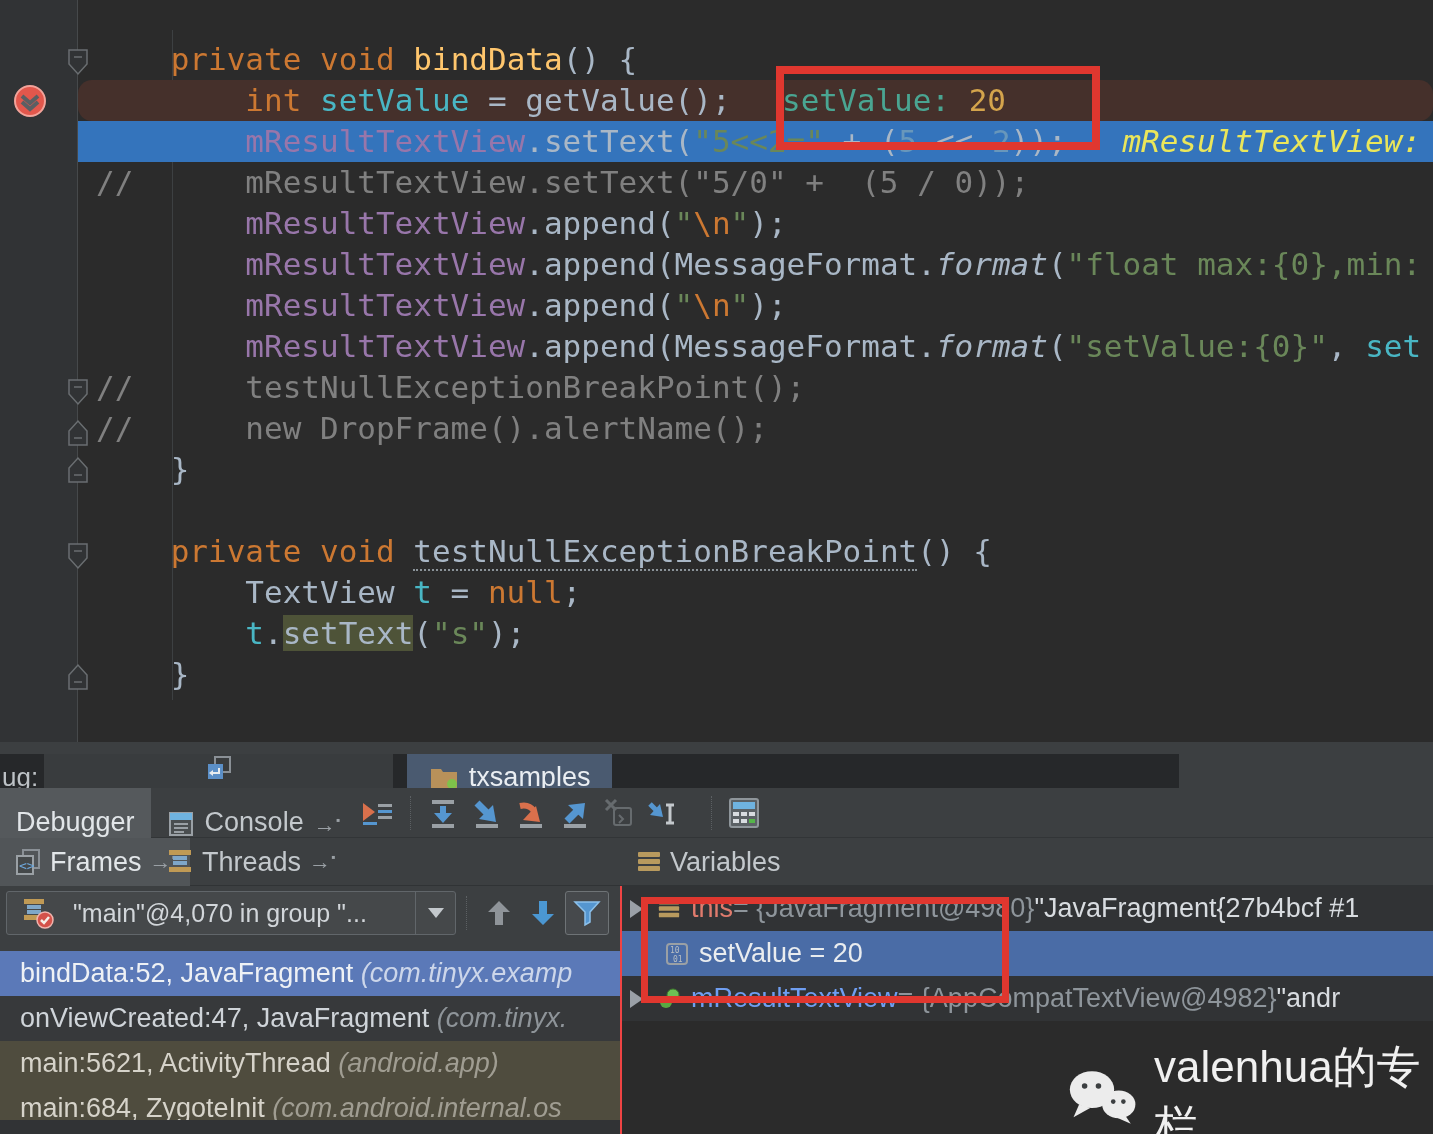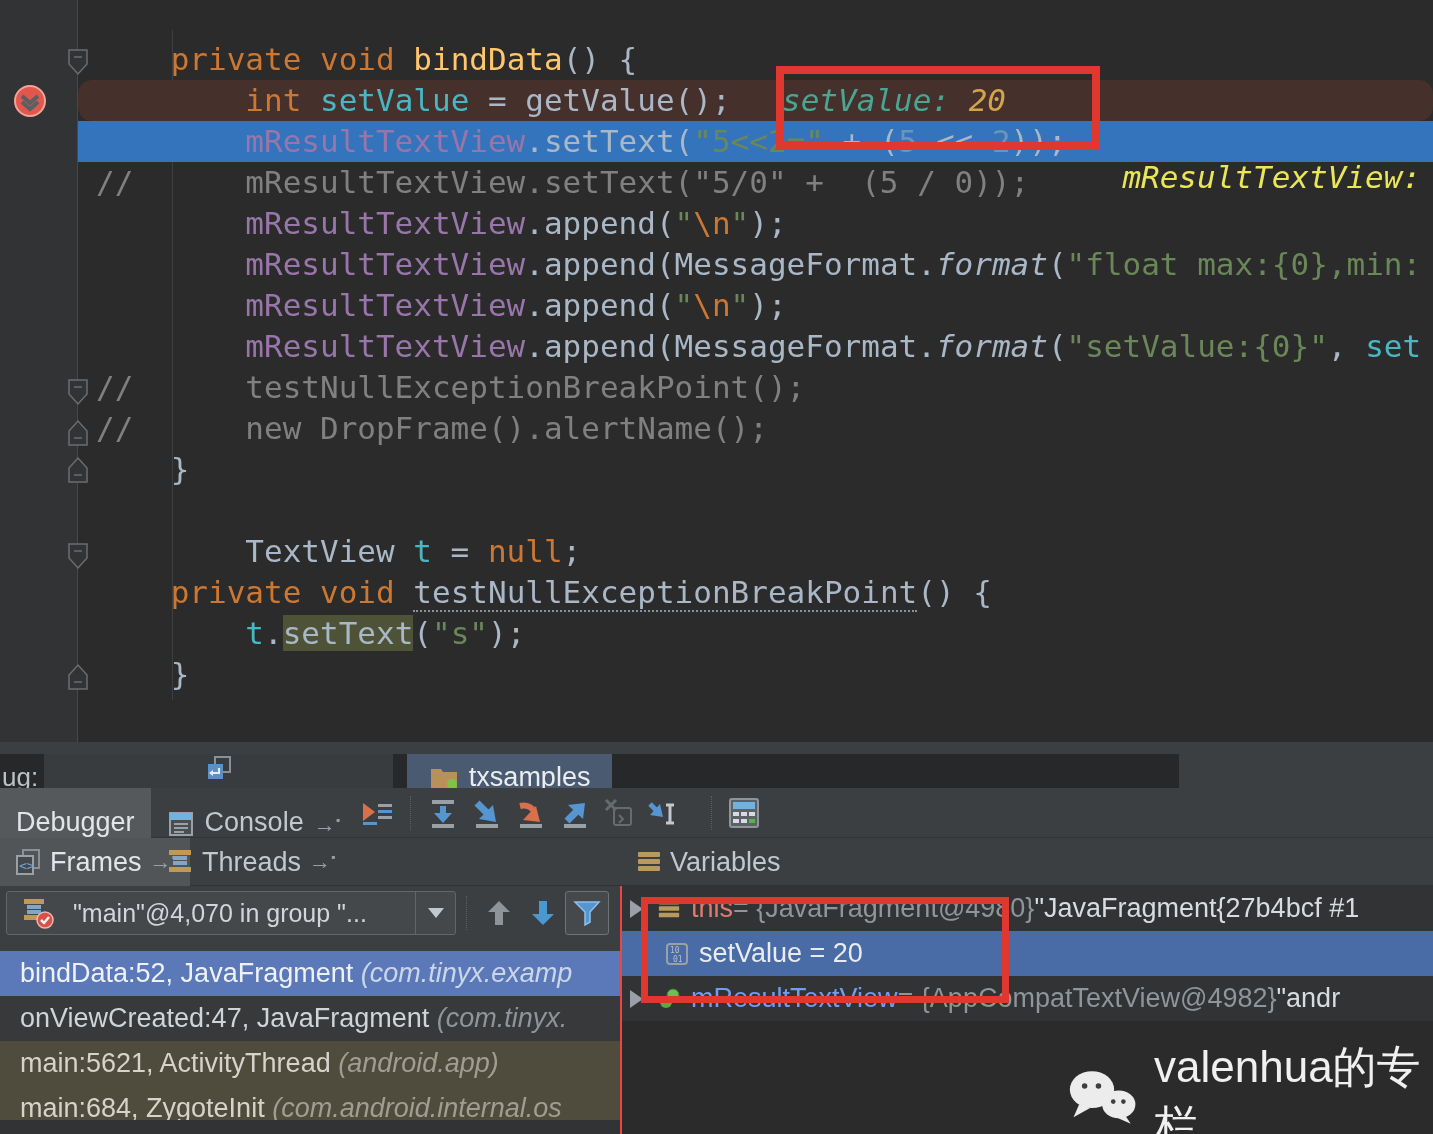--- a/index.html
+++ b/index.html
@@ -21,24 +21,24 @@
   .tk-fld { color:var(--c-fld); }
   .tk-var { color:var(--c-var); }
   .tk-pln { color:var(--c-pln); }
   .tk-str { color:var(--c-str); }
   .tk-esc { color:var(--c-esc); }
   .tk-num { color:var(--c-num); }
   .tk-com { color:var(--c-com); }
   .it { font-style:italic; }
   .ul { border-bottom:2px dotted #8b9399; }
   .hl { background:var(--c-id-hl); }
-  .inline-hint { position:absolute; left:704px; top:0; font-style:italic; }
+  .inline-hint { position:absolute; left:704px; top:0; }
   .inline-hint .h-label { color:var(--c-hint-label); }
   .inline-hint .h-value { color:var(--c-hint-value); }
-  .right-hint { position:absolute; right:12px; top:0; font-style:italic; color:var(--c-hint-field);margin-top:36px; }
+  .right-hint { position:absolute; right:12px; top:0; font-style:italic; color:var(--c-hint-field); }
 
   
   .fold-marker { position:absolute; left:67px; }
   #bp-icon { position:absolute; left:13px; top:84px; }
 
   
   .anno { position:absolute; border:8px solid var(--c-anno); z-index:50; pointer-events:none; }
   #anno1 { left:776px; top:66px;  width:324px; height:84px; }
   #anno2 { left:641px; top:897px; width:368px; height:106px; border-width:7px; }
 
@@ -160,22 +160,22 @@
         <div class="code-line ln-exec"><span class="tk-pln">        </span><span class="tk-fld">mResultTextView</span><span class="tk-pln">.setText(</span><span class="tk-str">"5&lt;&lt;2="</span><span class="tk-pln"> + (</span><span class="tk-num">5</span><span class="tk-pln"> &lt;&lt; </span><span class="tk-num">2</span><span class="tk-pln">));</span><span class="right-hint">mResultTextView:</span></div>
         <div class="code-line"><span class="tk-com">//      mResultTextView.setText("5/0" +  (5 / 0));</span></div>
         <div class="code-line"><span class="tk-pln">        </span><span class="tk-fld">mResultTextView</span><span class="tk-pln">.append(</span><span class="tk-str">"</span><span class="tk-esc">\n</span><span class="tk-str">"</span><span class="tk-pln">);</span></div>
         <div class="code-line"><span class="tk-pln">        </span><span class="tk-fld">mResultTextView</span><span class="tk-pln">.append(MessageFormat.</span><span class="tk-pln it">format</span><span class="tk-pln">(</span><span class="tk-str">"float max:{0},min:</span></div>
         <div class="code-line"><span class="tk-pln">        </span><span class="tk-fld">mResultTextView</span><span class="tk-pln">.append(</span><span class="tk-str">"</span><span class="tk-esc">\n</span><span class="tk-str">"</span><span class="tk-pln">);</span></div>
         <div class="code-line"><span class="tk-pln">        </span><span class="tk-fld">mResultTextView</span><span class="tk-pln">.append(MessageFormat.</span><span class="tk-pln it">format</span><span class="tk-pln">(</span><span class="tk-str">"setValue:{0}"</span><span class="tk-pln">, </span><span class="tk-var">set</span></div>
         <div class="code-line"><span class="tk-com">//      testNullExceptionBreakPoint();</span></div>
         <div class="code-line"><span class="tk-com">//      new DropFrame().alertName();</span></div>
         <div class="code-line"><span class="tk-pln">    }</span></div>
         <div class="code-line"></div>
+        <div class="code-line"><span class="tk-pln">    </span><span class="tk-kw">private</span><span class="tk-pln"> </span><span class="tk-kw">void</span><span class="tk-pln"> </span><span class="tk-pln ul">testNullExceptionBreakPoint</span><span class="tk-pln">() {</span></div>
         <div class="code-line"><span class="tk-pln">        TextView </span><span class="tk-var">t</span><span class="tk-pln"> = </span><span class="tk-kw">null</span><span class="tk-pln">;</span></div>
-        <div class="code-line"><span class="tk-pln">    </span><span class="tk-kw">private</span><span class="tk-pln"> </span><span class="tk-kw">void</span><span class="tk-pln"> </span><span class="tk-pln ul">testNullExceptionBreakPoint</span><span class="tk-pln">() {</span></div>
         <div class="code-line"><span class="tk-pln">        </span><span class="tk-var">t</span><span class="tk-pln">.</span><span class="tk-pln hl">setText</span><span class="tk-pln">(</span><span class="tk-str">"s"</span><span class="tk-pln">);</span></div>
         <div class="code-line"><span class="tk-pln">    }</span></div>
       </div>
   </div>
 
   <div class="anno" id="anno1"></div>
   <div class="anno" id="anno2"></div>
 
   <div id="panel">
 

